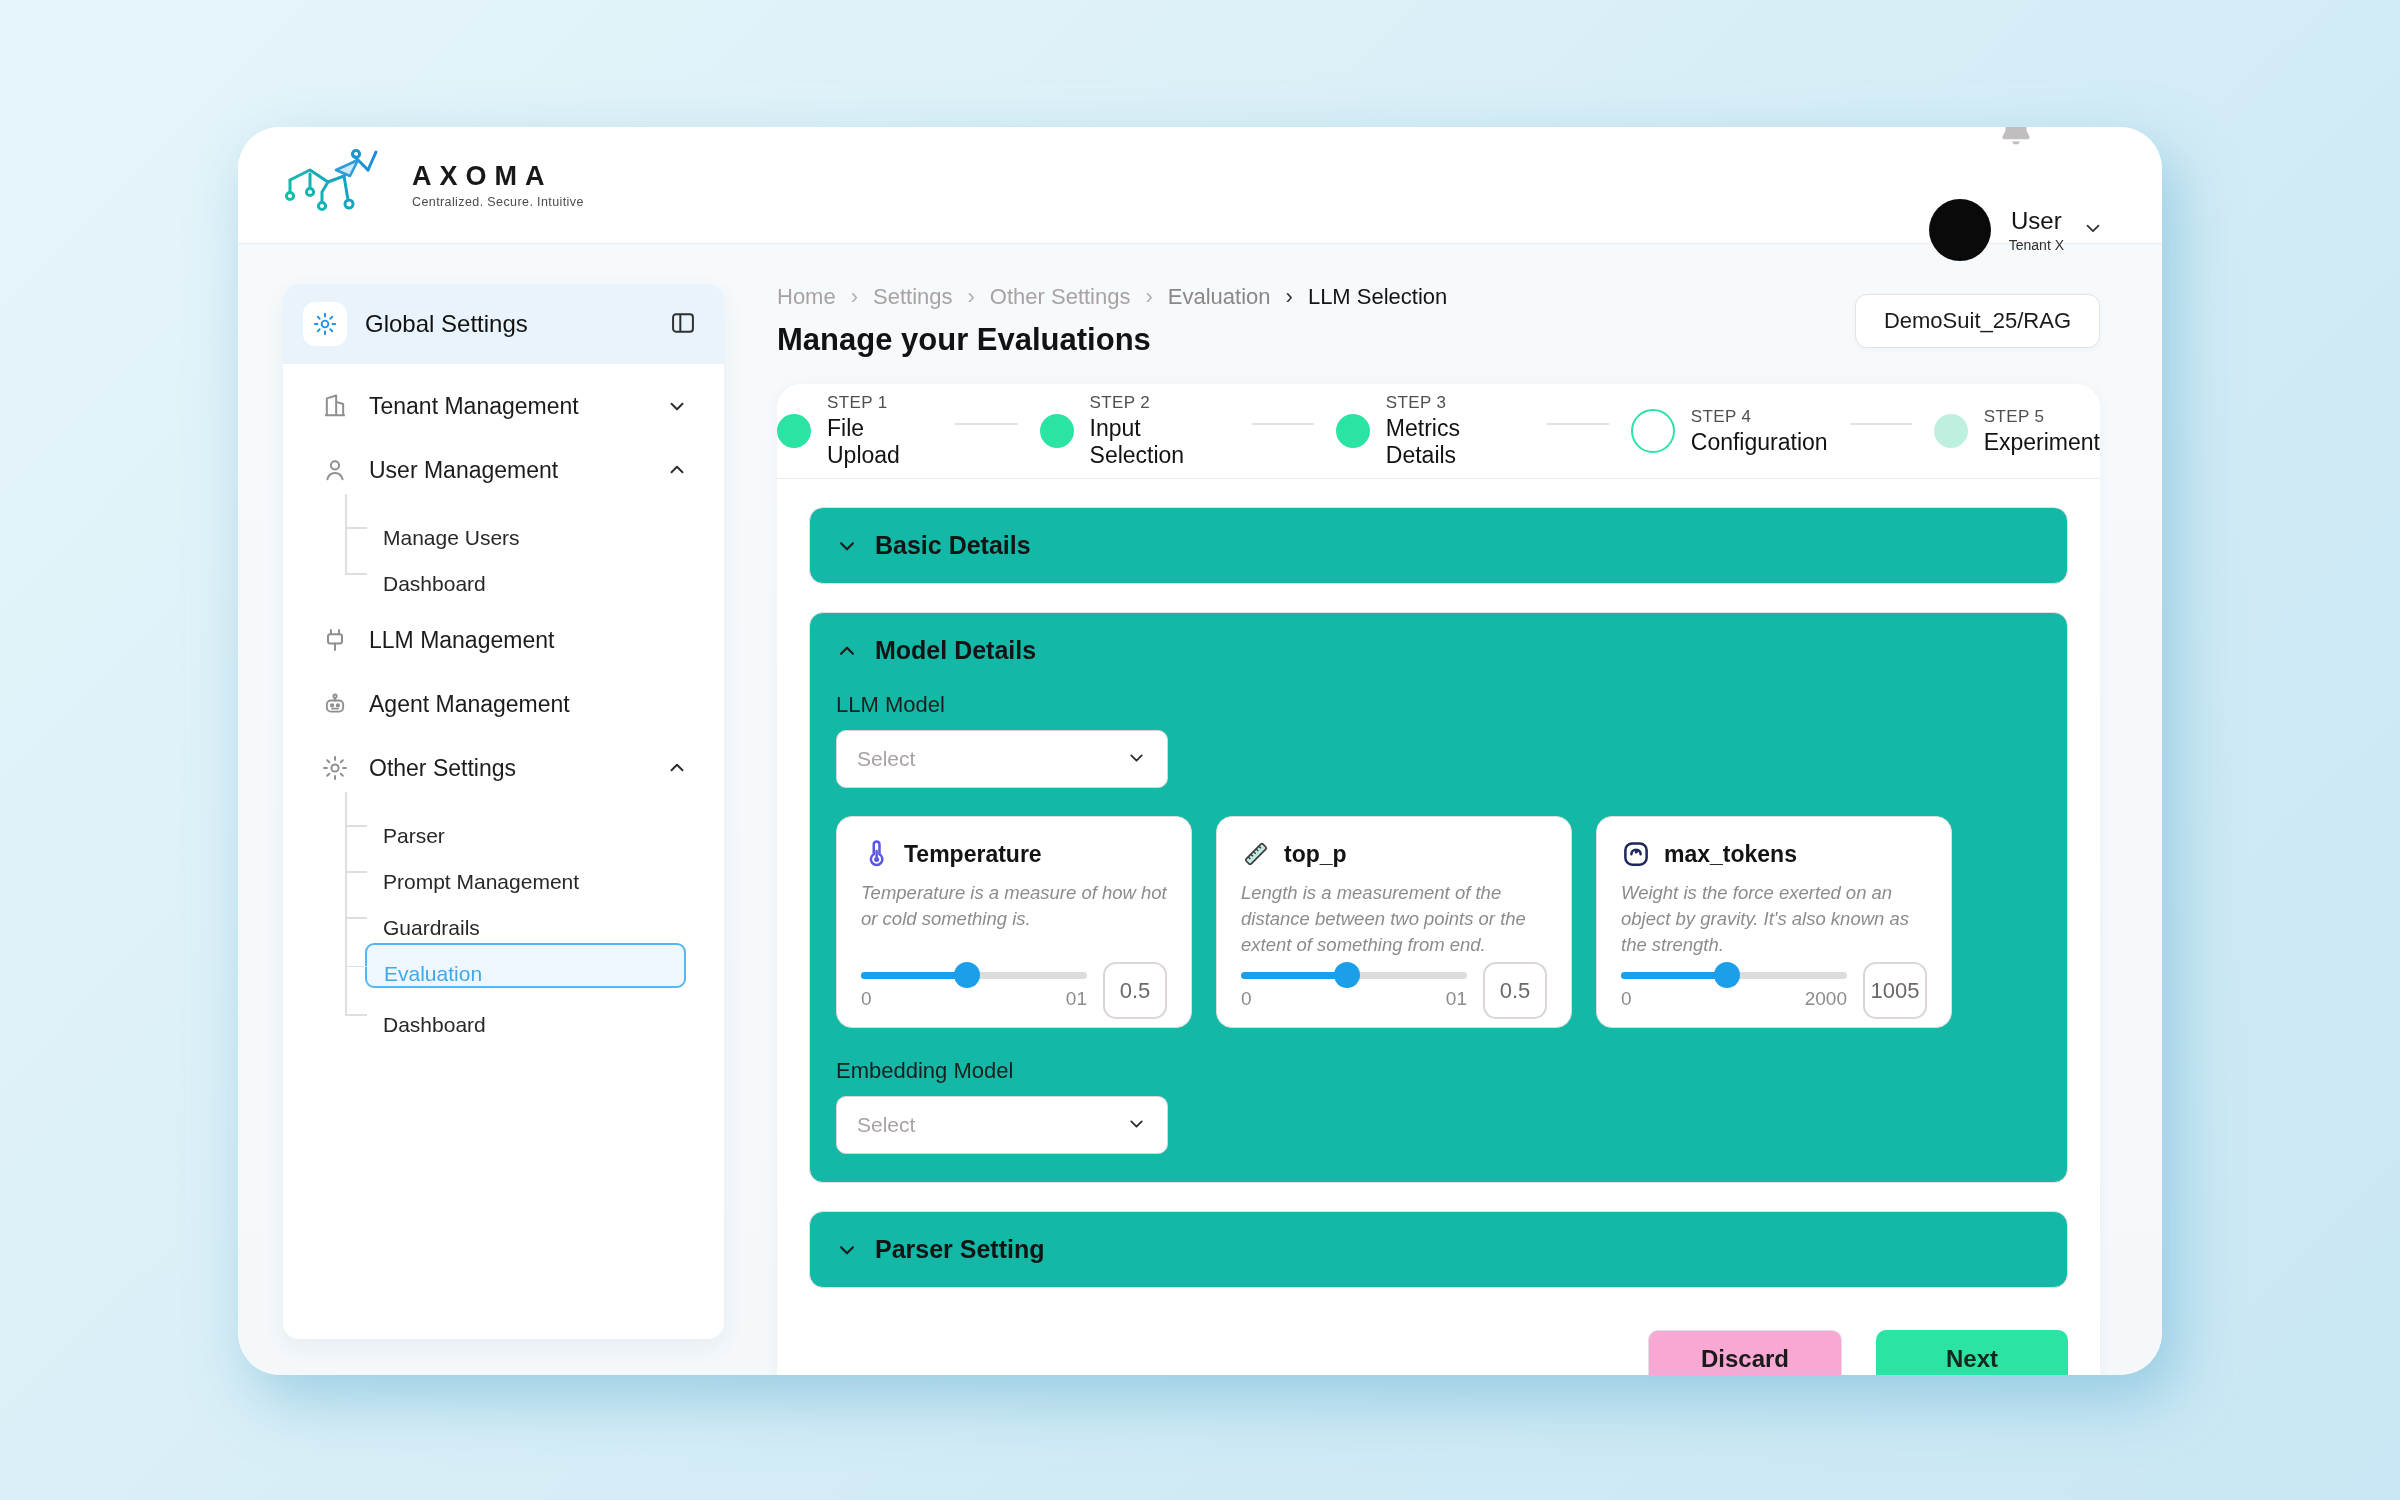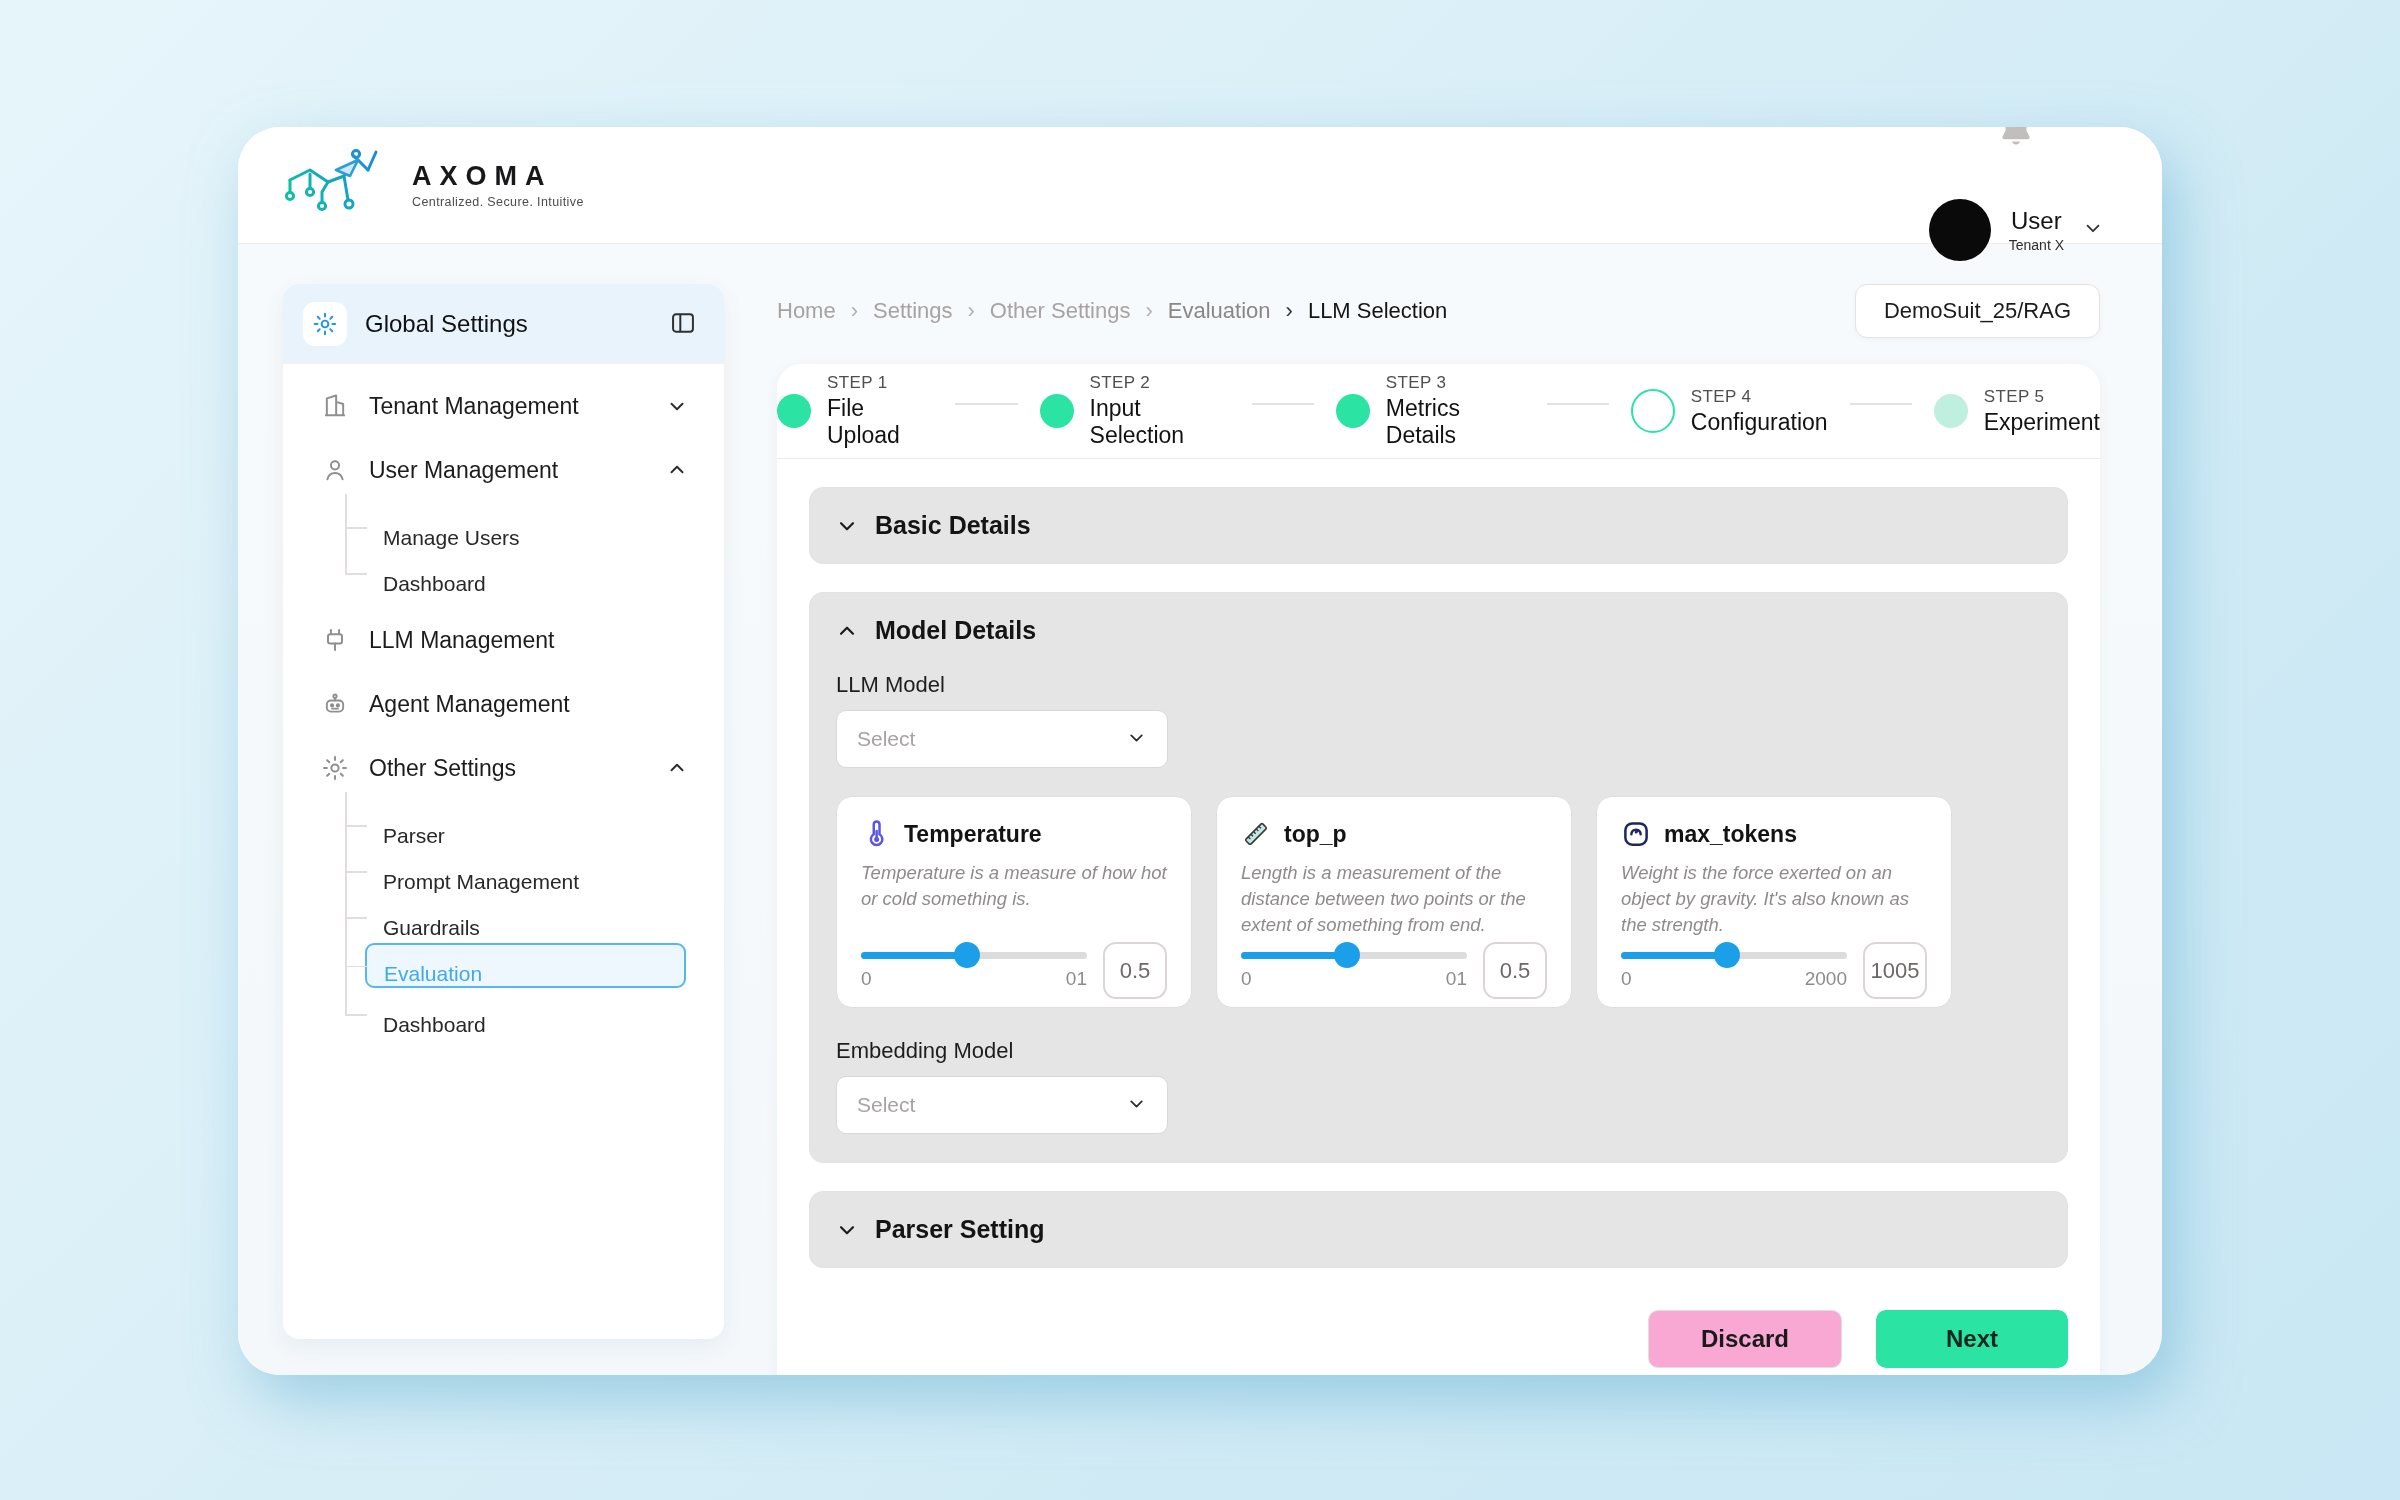--- a/index.html
+++ b/index.html
@@ -74,21 +74,21 @@
   .step-dot { width:34px; height:34px; border-radius:50%; background:#2BE3A3; flex:none; }
   .step-dot.upcoming { background:#BFF0DF; }
   .step-ring { width:44px; height:44px; border-radius:50%; border:2.5px solid #2BE3A3; padding:3.5px; flex:none; }
   .step-ring .step-dot { width:100%; height:100%; }
   .step-kicker { font-size:17px; color:#4F4F4F; letter-spacing:.4px; }
   .step-label { font-size:23px; font-weight:500; color:#121212; margin-top:2px; }
   .step-connector { width:66px; height:2px; background:#E2E2E2; margin:0 22px 14px; }
   .divider { height:1px; background:#ECECEC; }
 
   
-  .section-box { margin:28px 32px 0; border:1.5px solid #E4E1E1; border-radius:14px; background:#e5e5e5; }
+  .section-box { margin:28px 32px 0; border:1.5px solid #E4E1E1; border-radius:14px; background:#14b8a6; }
   .collapsible-header { display:flex; align-items:center; gap:17px; padding:23px 26px; cursor:pointer; }
   .section-title { font-size:25px; font-weight:700; color:#141414; }
   .chev-sm { width:22px; height:22px; color:#1D1D1D; flex:none; }
 
   .model-body { padding:0 26px 28px; }
   .field-label { font-size:22px; color:#1E1E1E; margin:4px 0 12px; }
   .select { width:332px; height:58px; border:1.5px solid #DCD6D6; border-radius:10px; background:#fff;
             display:flex; align-items:center; justify-content:space-between; padding:0 20px; cursor:pointer; }
   .select-value { font-size:21px; color:#A9A2A2; }
 
@@ -305,20 +305,21 @@
               <span class="crumb">Home</span>
               <span class="crumb-sep">›</span>
               <span class="crumb">Settings</span>
               <span class="crumb-sep">›</span>
               <span class="crumb">Other Settings</span>
               <span class="crumb-sep">›</span>
               <span class="crumb dim2">Evaluation</span>
               <span class="crumb-sep dark">›</span>
               <span class="crumb current">LLM Selection</span>
             </nav>
+            <h1 class="page-title">Manage your Evaluations</h1>
           </div>
           <div class="suite-badge">DemoSuit_25/RAG</div>
         </div>
 
         <section class="main-card">
 
           <div class="stepper">
             <div class="step">
               <span class="step-dot"></span>
               <span>

